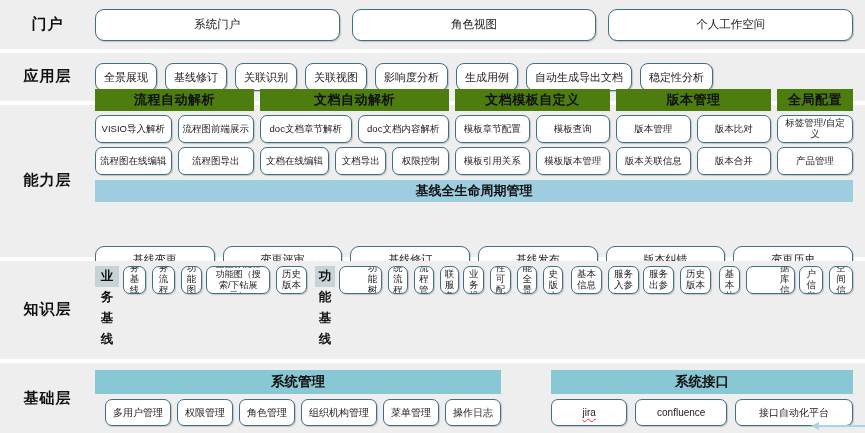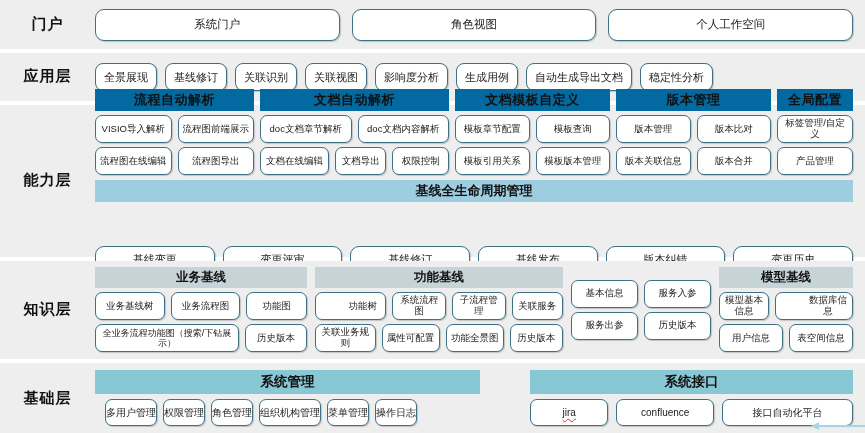--- a/index.html
+++ b/index.html
@@ -64,59 +64,59 @@
 
   
   .app-row{gap:8px;}
   .app-row .pill{height:28px;font-size:11px;border-radius:8px;padding:0 8px;white-space:nowrap;}
 
   
   .cap-wrap{display:flex;flex-direction:column;gap:5px;height:100%;justify-content:center;}
   .cap-groups{display:flex;gap:6px;align-items:flex-start;}
   .cap-group{display:flex;flex-direction:column;gap:4px;}
   .grp-head{
-    background:#0369a1;
+    background:#4d7c0f;
     color:#111;
     font-size:13px;font-weight:bold;
     text-align:center;
     height:22px;line-height:22px;
     letter-spacing:.5px;
   }
   .grp-rows{display:flex;flex-direction:column;gap:4px;}
   .grp-rows .row .pill{height:28px;font-size:9.5px;}
 
   .lifecycle{display:flex;flex-direction:column;gap:4px;}
   .lc-head{
     background:#9ecde0;color:#111;
     font-size:13px;font-weight:bold;text-align:center;
     height:22px;line-height:22px;
   }
   .lc-row{display:flex;gap:8px;}
   .lc-row .pill{flex:1 1 0;height:26px;font-size:11px;border-radius:9px;margin-top:40px;}
 
   
   .know-wrap{display:flex;gap:8px;height:100%;align-items:stretch;}
-  .know-group{display:flex;flex-direction:column;gap:4px;justify-content:center;}
+  .know-group{display:flex;gap:4px;justify-content:center;}
   .know-head{
     background:#c7d4d7;color:#111;
     font-size:12.5px;font-weight:bold;text-align:center;
     height:21px;line-height:21px;
   }
   .know-group .row .pill{height:28px;font-size:9.5px;}
 
   
   .base-wrap{display:flex;gap:10px;height:100%;align-items:stretch;}
   .base-group{display:flex;flex-direction:column;gap:5px;justify-content:center;}
   .base-head{
     background:#88c7d4;color:#111;
     font-size:13.5px;font-weight:bold;text-align:center;
     height:24px;line-height:24px;
   }
   .base-group .row{gap:6px;}
-  .base-group .row .pill{height:27px;font-size:10px;padding:0 0;white-space:nowrap;}
+  .base-group .row .pill{height:27px;font-size:10px;padding:0 7px;white-space:nowrap;}
   .ifc-row .pill{font-size:11px;}
   .spell{text-decoration:underline wavy #e03030;text-underline-offset:2px;}
 
   .corner-arrow{
     position:absolute;right:0;bottom:2px;
     width:60px;height:10px;
     pointer-events:none;
   }
 </style>
 </head>
@@ -284,21 +284,20 @@
             <div class="pill" style="flex:1 1 0;">基本信息</div>
             <div class="pill" style="flex:1 1 0;">服务入参</div>
           </div>
           <div class="row">
             <div class="pill" style="flex:1 1 0;">服务出参</div>
             <div class="pill" style="flex:1 1 0;">历史版本</div>
           </div>
         </div>
 
         <div class="know-group" style="flex:1 1 0;">
-          <div class="know-head">模型基线</div>
           <div class="row">
             <div class="pill" style="flex:1 1 0;">模型基本信息</div>
             <div class="pill" style="flex:1 1 0;padding-left:32px;">数据库信息</div>
           </div>
           <div class="row">
             <div class="pill" style="flex:1 1 0;">用户信息</div>
             <div class="pill" style="flex:1 1 0;">表空间信息</div>
           </div>
         </div>
 

